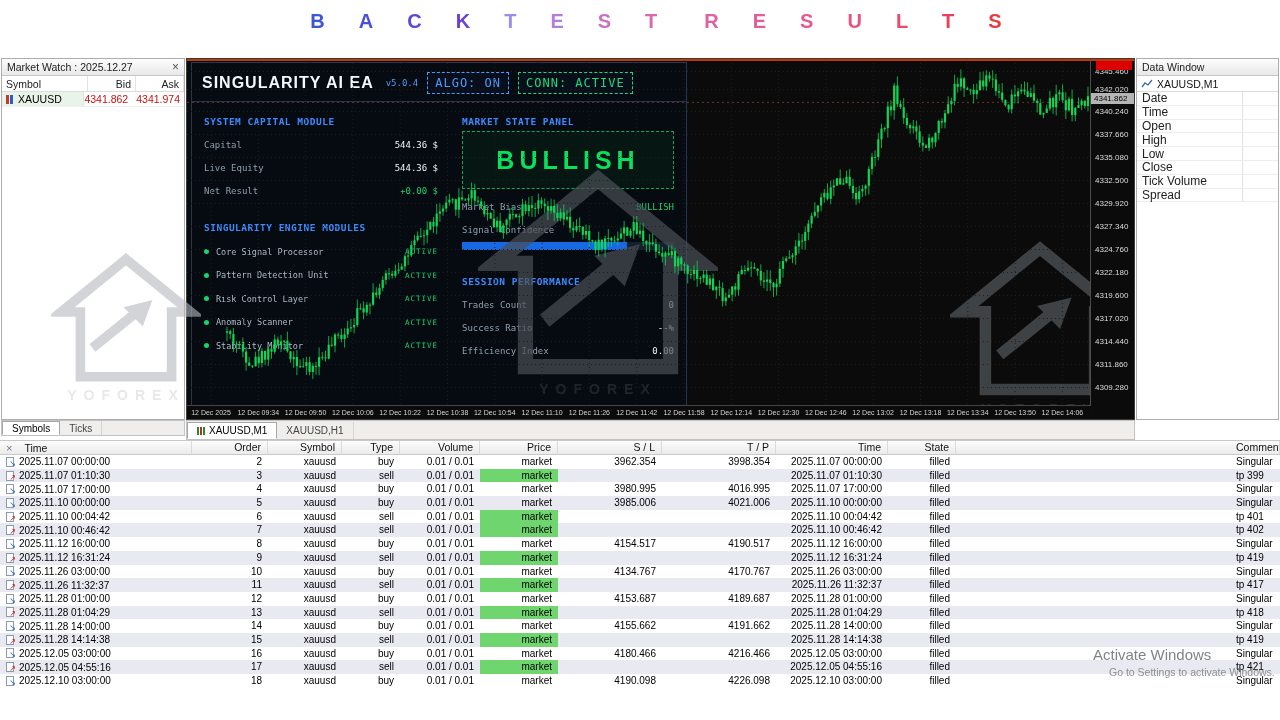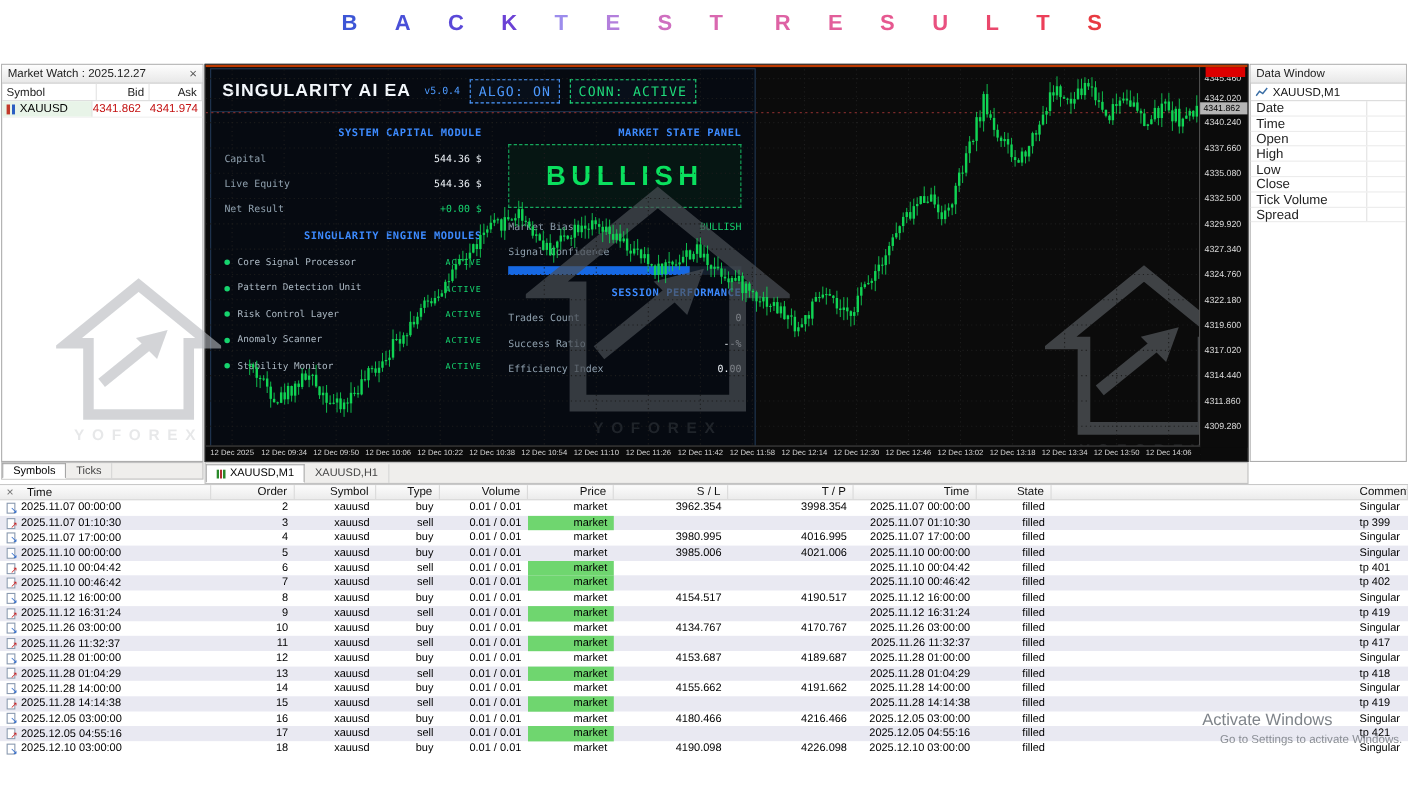--- a/index.html
+++ b/index.html
@@ -49,33 +49,33 @@
 
   
   .ea{position:absolute;left:4px;top:3px;width:496px;height:353px;background:rgba(7,11,18,0.92);border:1px solid #223854;z-index:2;color:#dfe7ee;font-family:"DejaVu Sans Mono",monospace;}
   .ea-head{display:flex;align-items:center;padding:9px 10px 7px;border-bottom:1px solid #20344e;}
   .ea-title{font-family:"Liberation Sans",sans-serif;font-weight:bold;font-size:16px;letter-spacing:1px;color:#f3f7fb;white-space:nowrap;}
   .ea-ver{color:#4d9aff;font-size:9px;margin-left:12px;}
   .badge{font-size:12px;padding:3px 7px;margin-left:9px;border:1px dashed;letter-spacing:1px;white-space:nowrap;background:rgba(10,20,35,.5);}
   .ea-cols{display:flex;}
   .ea-left{width:258px;padding:4px 12px 0;}
   .ea-right{flex:1;padding:4px 12px 0;}
-  .sec{color:#3d8bff;font-size:9.5px;font-weight:bold;letter-spacing:.5px;margin:10px 0 4px;white-space:nowrap;text-align:right;}
+  .sec{color:#3d8bff;font-size:9.5px;font-weight:bold;letter-spacing:.5px;margin:10px 0 4px;white-space:nowrap;}
   .kv{display:flex;justify-content:space-between;align-items:center;font-size:9px;color:#8fa0ae;margin:13px 0;}
   .kv b{color:#eef3f8;font-weight:normal;}
   .kv b.grn{color:#16d46e;}
   .mod{display:flex;align-items:center;font-size:8.5px;color:#aebbc6;margin:13.5px 0;}
   .dot{width:5px;height:5px;border-radius:50%;background:#16d46e;margin-right:7px;flex:none;}
   .mod .st{margin-left:auto;color:#16d46e;font-size:7.5px;letter-spacing:1px;}
   .state-box{border:1px dashed #16a85c;background:rgba(8,45,22,.35);height:58px;display:flex;align-items:center;justify-content:center;margin:4px 0 10px;}
   .state-box span{font-size:25px;font-weight:bold;color:#0ae05e;letter-spacing:5px;font-family:"Liberation Sans",sans-serif;}
   .conf-label{font-size:9px;color:#8fa0ae;margin-top:12px;}
   .bar{height:8px;background:#15202e;margin-top:7px;}
   .bar i{display:block;height:100%;background:#1668e3;}
-  .sec2{margin-top:11px;}
+  .sec2{margin-top:26px;}
 
   
   .dw{position:absolute;left:1136px;top:58px;width:143px;height:362px;background:#fff;border:1px solid #adadad;}
   .dw-sym{display:flex;align-items:center;gap:4px;height:16px;border-bottom:1px solid #dadada;font-size:10.5px;padding:0 4px;color:#111;}
   .dw-row{display:flex;height:13.8px;border-bottom:1px solid #ececec;font-size:12px;color:#222;align-items:center;}
   .dw-label{width:106px;padding:0 5px;border-right:1px solid #e2e2e2;height:100%;display:flex;align-items:center;}
   .dw-val{flex:1;}
 
   
   .wm{position:absolute;z-index:2;pointer-events:none;text-align:center;}

